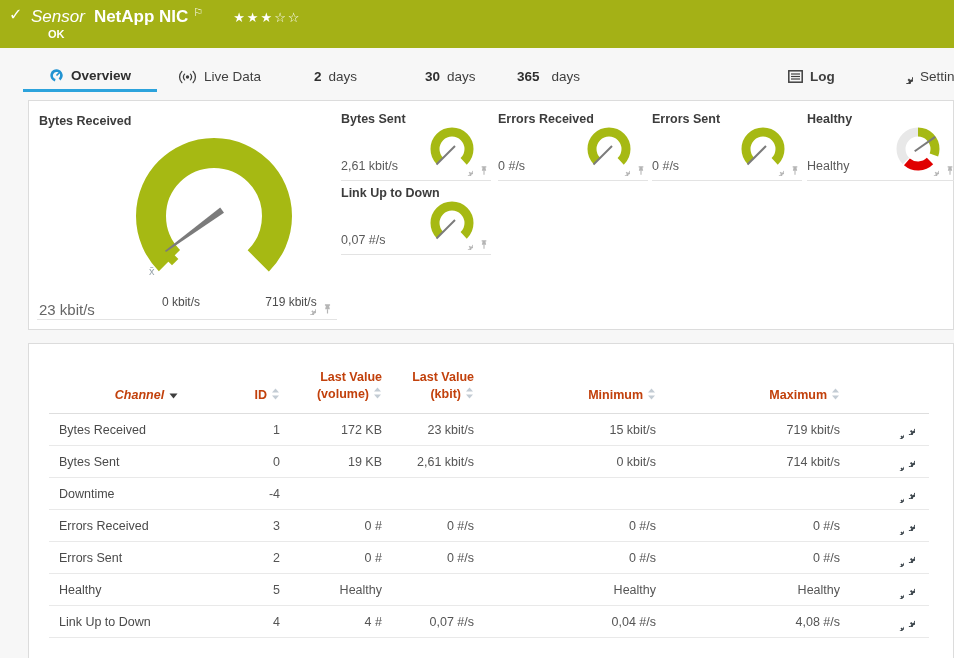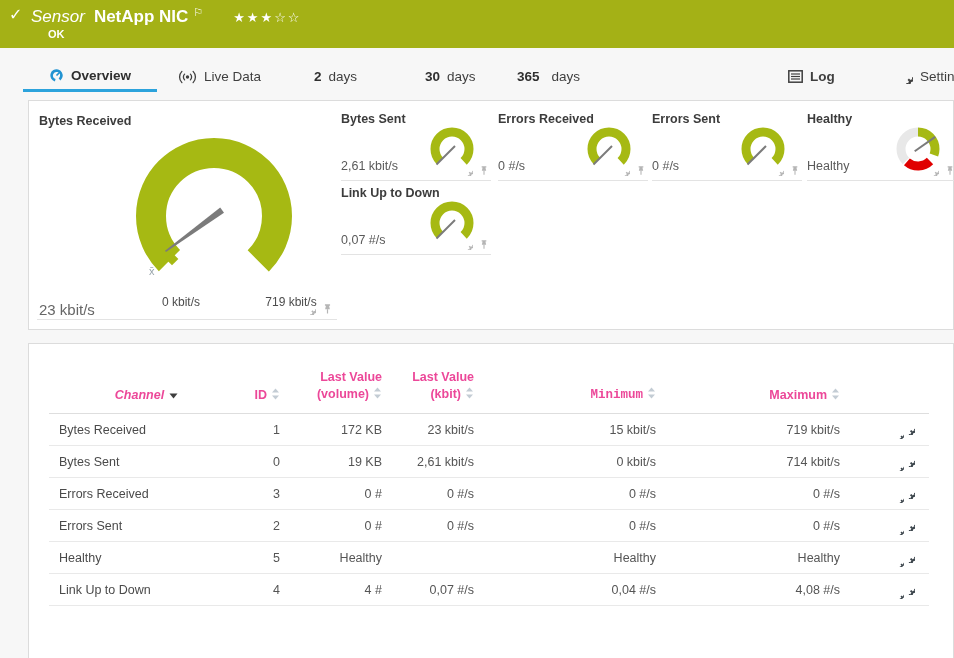--- a/index.html
+++ b/index.html
@@ -64,28 +64,28 @@
   #cell-healthy      { left:778px; top:8px; }
   #cell-link-up-down { left:312px; top:82px; }
   .scell .gtitle { position:absolute; left:0; top:3px; }
   .sval { position:absolute; left:0; bottom:7px; font-size:12.5px; color:#5a5a5a; }
   .sgauge { position:absolute; left:87px; top:16px; }
   .scell .cicons { right:2px; bottom:4px; }
 
   
   #chtable { border-collapse:collapse; table-layout:fixed; margin:26px 0 0 20px; width:880px;
              font-size:12.5px; color:#555; }
-  #chtable th { color:#ec4899; font-weight:bold; vertical-align:bottom; padding-bottom:11px;
+  #chtable th { color:#c2410c; font-weight:bold; vertical-align:bottom; padding-bottom:11px;
                 border-bottom:1px solid #dedede; font-size:12.5px; cursor:pointer; }
   #chtable td { height:32px; border-bottom:1px solid #e9e9e9; }
   .col-ch  { width:185px; text-align:center;font-style:italic; }
   .col-id  { width:46px; }
   .col-vol { width:102px; }
   .col-spd { width:92px; }
-  .col-min { width:182px;font-family:Liberation Mono, monospace; }
+  .col-min { width:182px; }
   .col-max { width:184px; }
   .col-edit{ width:89px; }
   .num { text-align:right; }
   td.cellch { padding-left:10px; color:#4a4a4a; }
   th.col-ch { padding-left:10px; }
   .h2 { text-align:right; line-height:1.25; }
   .sorticon { display:inline-block; margin-left:4px; position:relative; top:1px; }
   td.edit { text-align:right; padding-right:14px; }
   .editsvg { color:#3d464d; cursor:pointer; vertical-align:middle; }
   .caret { display:inline-block; margin-left:5px; }
@@ -388,20 +388,36 @@
         <td class="edit"><svg class="editsvg" width="20" height="18">
               <svg x="7" y="1" width="13" height="13" viewBox="-10 -10 20 20">
                 <use href="#gear"></use>
               </svg>
               <svg x="0" y="9" width="9" height="9" viewBox="-10 -10 20 20">
                 <use href="#gear"></use>
               </svg>
             </svg></td>
       </tr>
       <tr>
+        <td class="cellch">Downtime</td>
+        <td class="num">-4</td>
+        <td class="num"></td>
+        <td class="num"></td>
+        <td class="num"></td>
+        <td class="num"></td>
+        <td class="edit"><svg class="editsvg" width="20" height="18">
+              <svg x="7" y="1" width="13" height="13" viewBox="-10 -10 20 20">
+                <use href="#gear"></use>
+              </svg>
+              <svg x="0" y="9" width="9" height="9" viewBox="-10 -10 20 20">
+                <use href="#gear"></use>
+              </svg>
+            </svg></td>
+      </tr>
+      <tr>
         <td class="cellch">Errors Received</td>
         <td class="num">3</td>
         <td class="num">0 #</td>
         <td class="num">0 #/s</td>
         <td class="num">0 #/s</td>
         <td class="num">0 #/s</td>
         <td class="edit"><svg class="editsvg" width="20" height="18">
               <svg x="7" y="1" width="13" height="13" viewBox="-10 -10 20 20">
                 <use href="#gear"></use>
               </svg>

